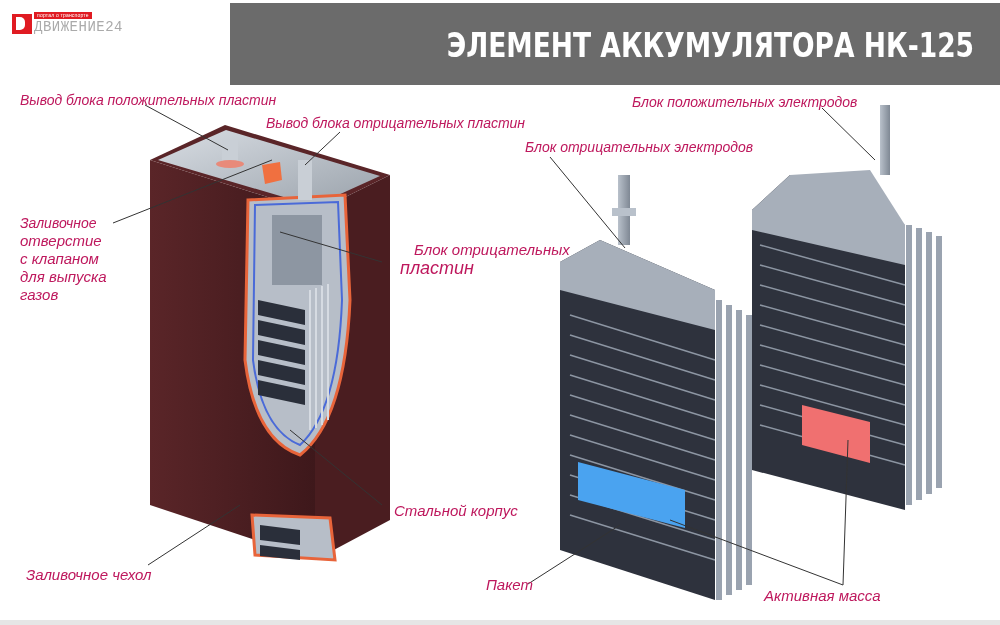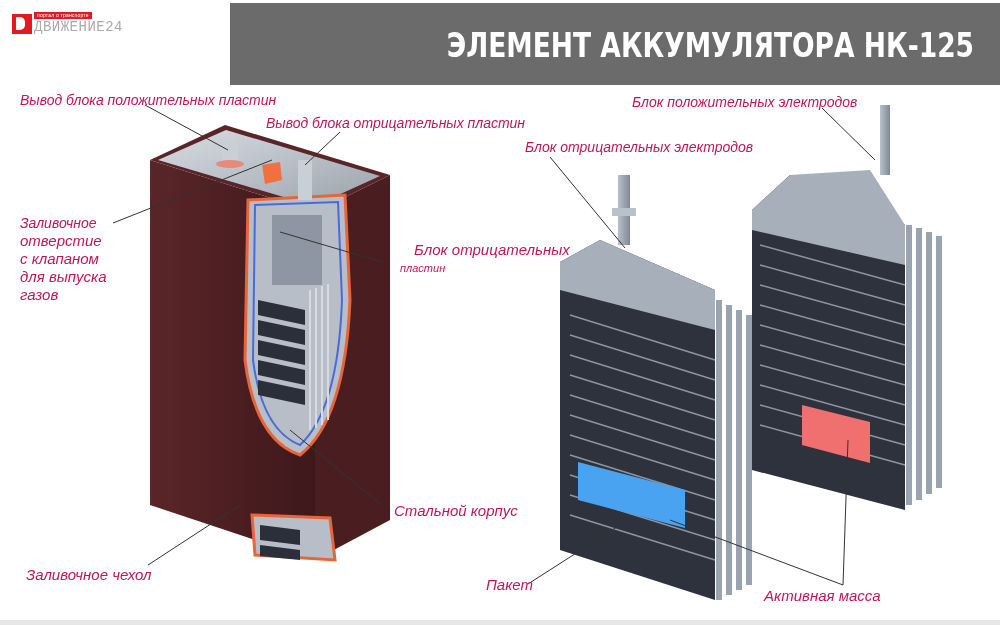--- a/index.html
+++ b/index.html
@@ -150,21 +150,21 @@
 <div class="label" style="left:20px;top:92px;">Вывод блока положительных пластин</div>
 <div class="label" style="left:266px;top:115px;">Вывод блока отрицательных пластин</div>
 
 <div class="label" style="left:20px;top:215px;font-size:14px;">Заливочное</div>
 <div class="label" style="left:20px;top:233px;font-size:15px;">отверстие</div>
 <div class="label" style="left:20px;top:251px;font-size:15px;">с клапаном</div>
 <div class="label" style="left:20px;top:269px;font-size:15px;">для выпуска</div>
 <div class="label" style="left:20px;top:287px;font-size:15px;">газов</div>
 
 <div class="label" style="left:400px;top:242px;font-size:15px;margin-left:14px;">Блок отрицательных</div>
-<div class="label" style="left:400px;top:260px;font-size:11px;">пластин</div>
+<div class="label" style="left:400px;top:260px;font-size:18px;">пластин</div>
 
 <div class="label" style="left:394px;top:503px;font-size:15px;">Стальной корпус</div>
 <div class="label" style="left:26px;top:567px;font-size:15px;">Заливочное чехол</div>
 
 <div class="label" style="left:632px;top:94px;">Блок положительных электродов</div>
 <div class="label" style="left:525px;top:139px;">Блок отрицательных электродов</div>
 <div class="label" style="left:486px;top:577px;font-size:15px;">Пакет</div>
 <div class="label" style="left:764px;top:588px;font-size:15px;">Активная масса</div>
 
 <div class="bottom-line"></div>

